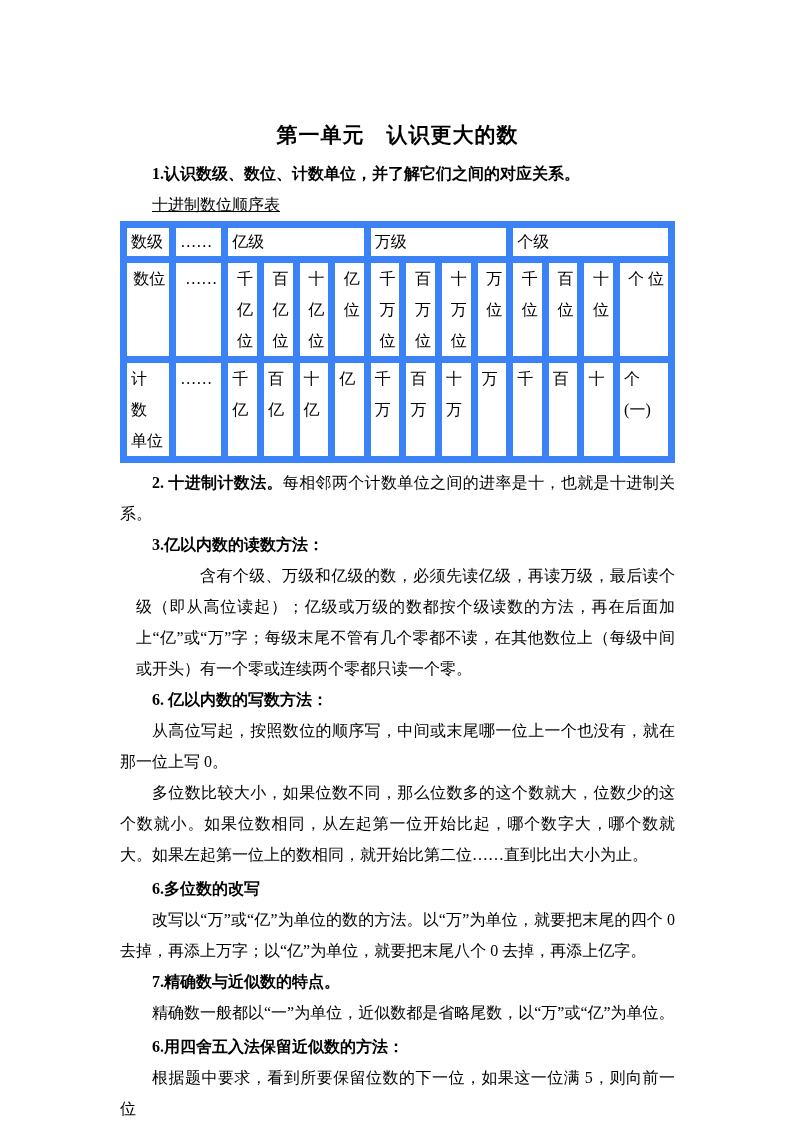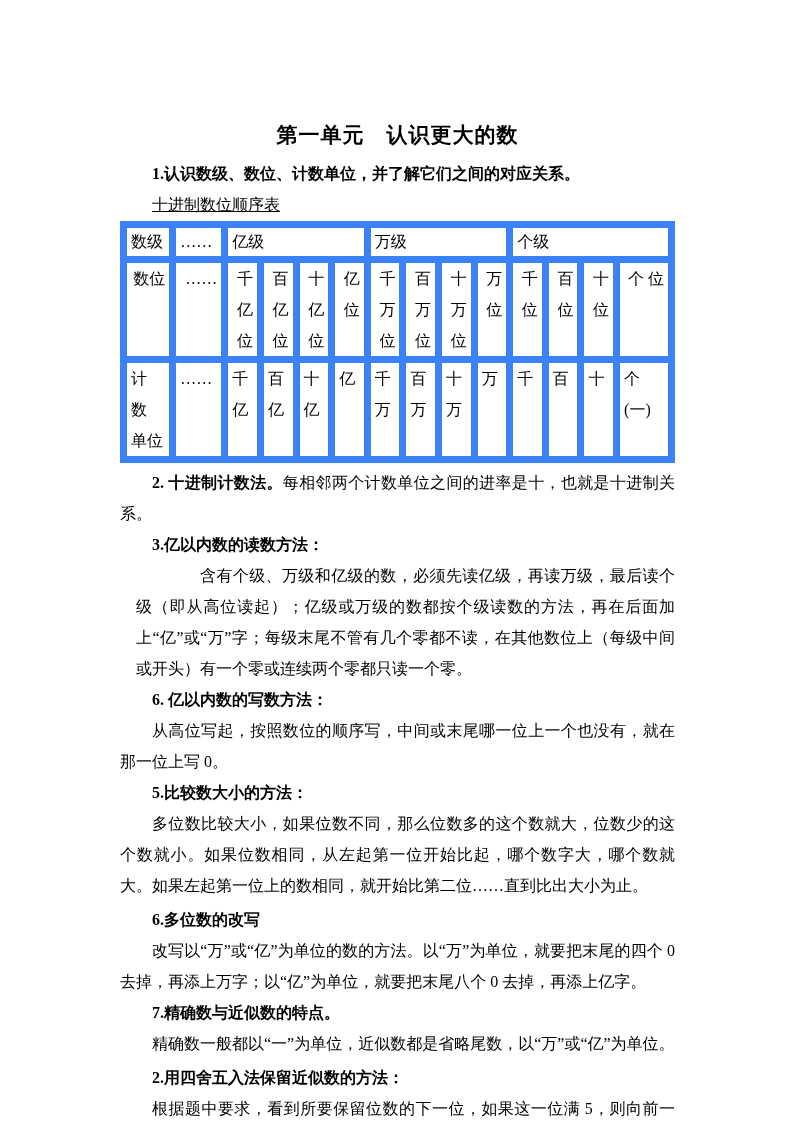--- a/index.html
+++ b/index.html
@@ -155,25 +155,24 @@
     </table>
 
   <p class="ind2 mt4"><span class="bold">2. 十进制计数法。</span><span>每相邻两个计数单位之间的进率是十，也就是十进制关系。</span></p>
 
   <p class="bold ind2">3.亿以内数的读数方法：</p>
   <p class="ind4">含有个级、万级和亿级的数，必须先读亿级，再读万级，最后读个级（即从高位读起）；亿级或万级的数都按个级读数的方法，再在后面加上“亿”或“万”字；每级末尾不管有几个零都不读，在其他数位上（每级中间或开头）有一个零或连续两个零都只读一个零。</p>
 
   <p class="bold ind2">6. 亿以内数的写数方法：</p>
   <p class="ind2">从高位写起，按照数位的顺序写，中间或末尾哪一位上一个也没有，就在那一位上写 0。</p>
 
-  <p class="bold ind2">5.比较数大小的方法：</p>
   <p class="ind2">多位数比较大小，如果位数不同，那么位数多的这个数就大，位数少的这个数就小。如果位数相同，从左起第一位开始比起，哪个数字大，哪个数就大。如果左起第一位上的数相同，就开始比第二位……直到比出大小为止。</p>
 
   <p class="bold ind2 mt3">6.多位数的改写</p>
   <p class="ind2">改写以“万”或“亿”为单位的数的方法。以“万”为单位，就要把末尾的四个 0 去掉，再添上万字；以“亿”为单位，就要把末尾八个 0 去掉，再添上亿字。</p>
 
   <p class="bold ind2">7.精确数与近似数的特点。</p>
   <p class="ind2">精确数一般都以“一”为单位，近似数都是省略尾数，以“万”或“亿”为单位。</p>
 
-  <p class="bold ind2 mt3">2.用四舍五入法保留近似数的方法：</p>
+  <p class="bold ind2 mt3">6.用四舍五入法保留近似数的方法：</p>
   <p class="ind2">根据题中要求，看到所要保留位数的下一位，如果这一位满 5，则向前一位</p>
 
 </div>
 
 </body></html>

